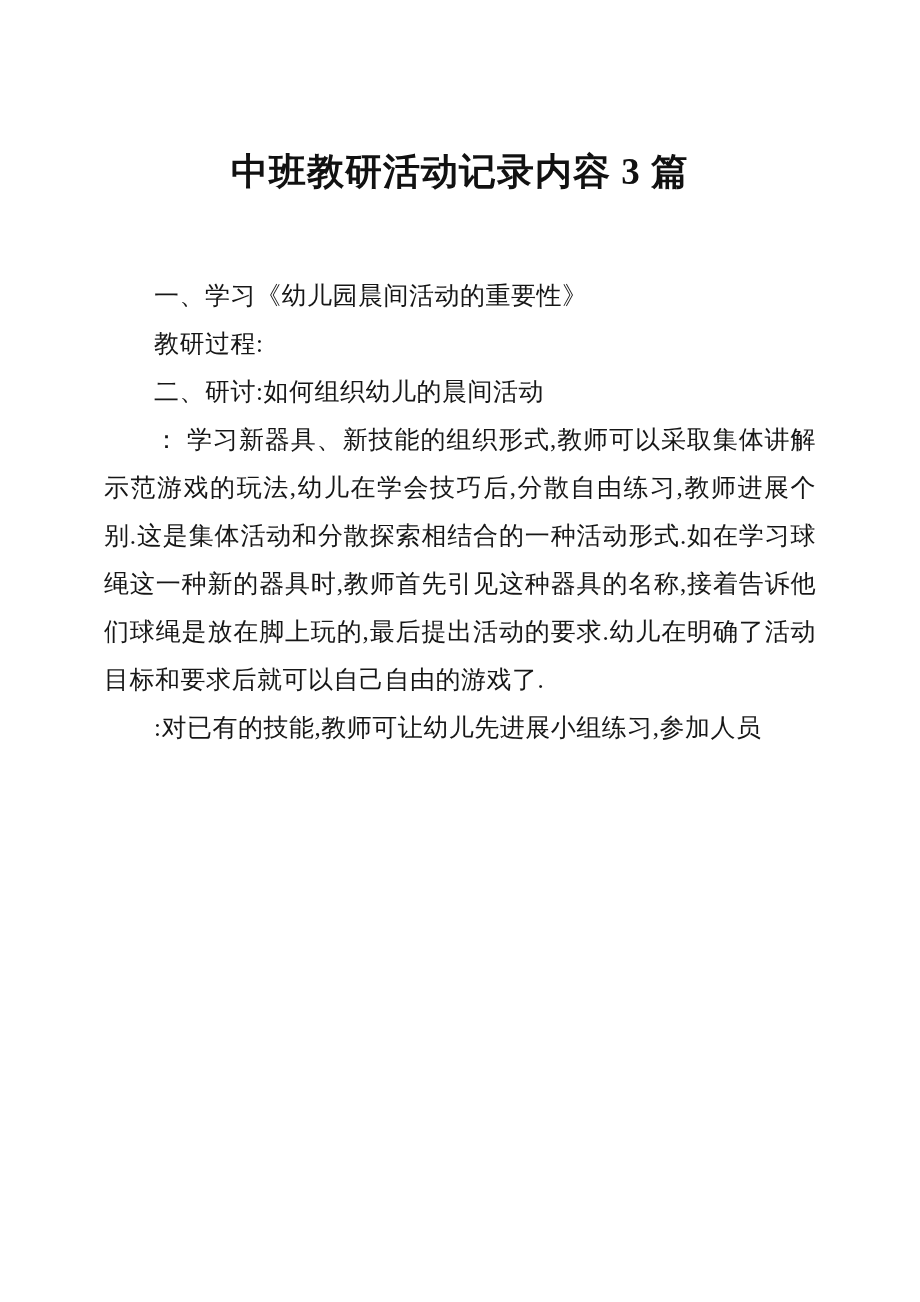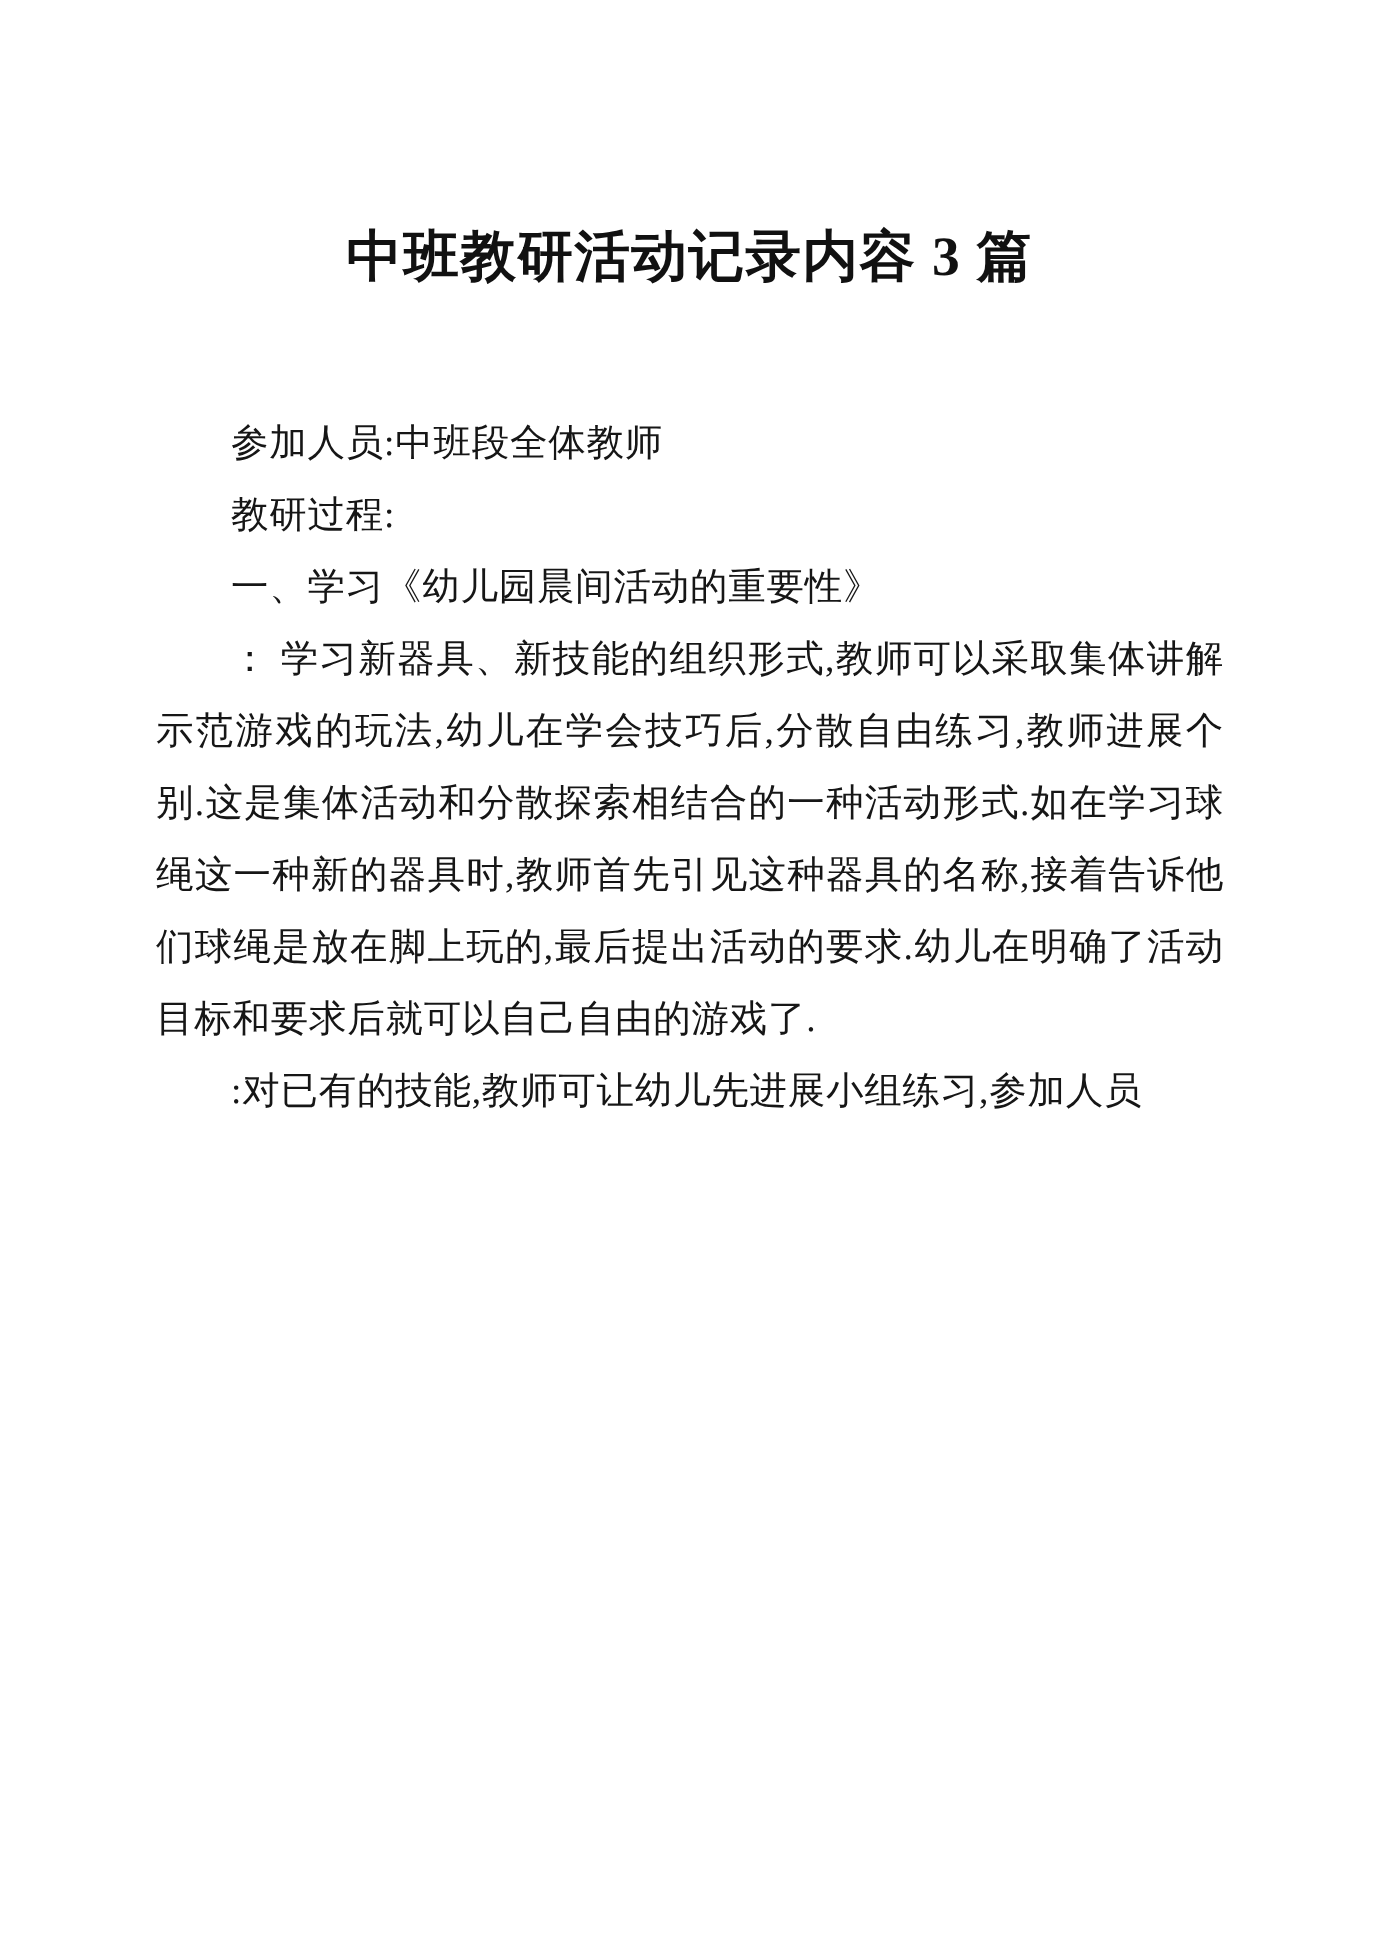--- a/index.html
+++ b/index.html
@@ -38,19 +38,19 @@
     word-break: break-all;
     color: #161616;
   }
 </style>
 </head>
 <body>
 
 <div class="page">
   <h1 class="doc-title">中班教研活动记录内容 3 篇</h1>
   <div class="doc-body" id="doc-body">
-      <p>参加人员:中班段全体教师</p>
+      <p>一、学习《幼儿园晨间活动的重要性》</p>
       <p>教研过程:</p>
-      <p>一、学习《幼儿园晨间活动的重要性》</p>
+      <p>二、研讨:如何组织幼儿的晨间活动</p>
       <p>： 学习新器具、新技能的组织形式,教师可以采取集体讲解示范游戏的玩法,幼儿在学会技巧后,分散自由练习,教师进展个别.这是集体活动和分散探索相结合的一种活动形式.如在学习球绳这一种新的器具时,教师首先引见这种器具的名称,接着告诉他们球绳是放在脚上玩的,最后提出活动的要求.幼儿在明确了活动目标和要求后就可以自己自由的游戏了.</p>
       <p>:对已有的技能,教师可让幼儿先进展小组练习,参加人员</p>
     </div>
 </div>
 
 </body></html>

